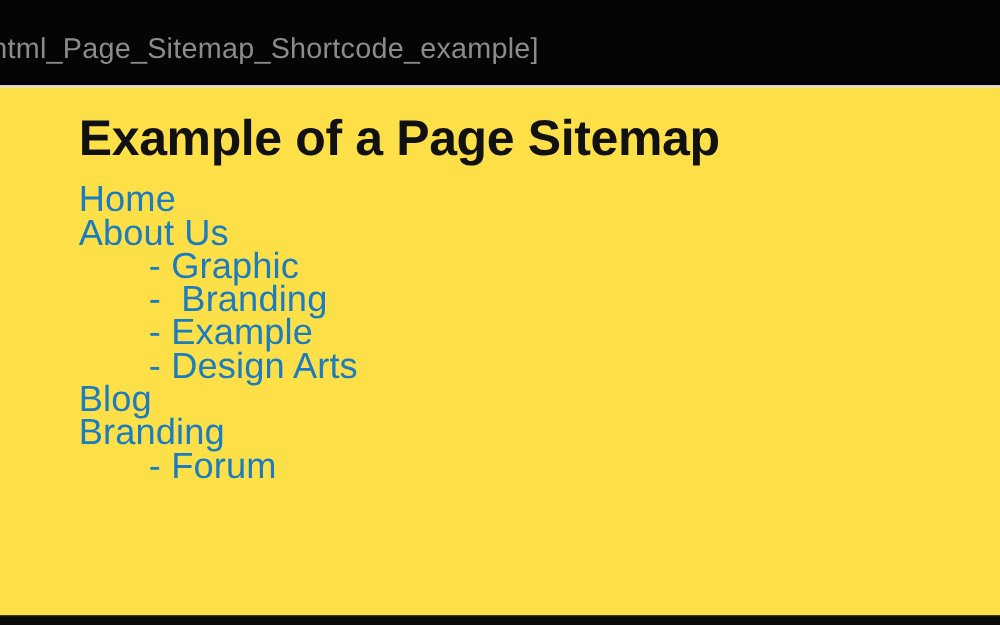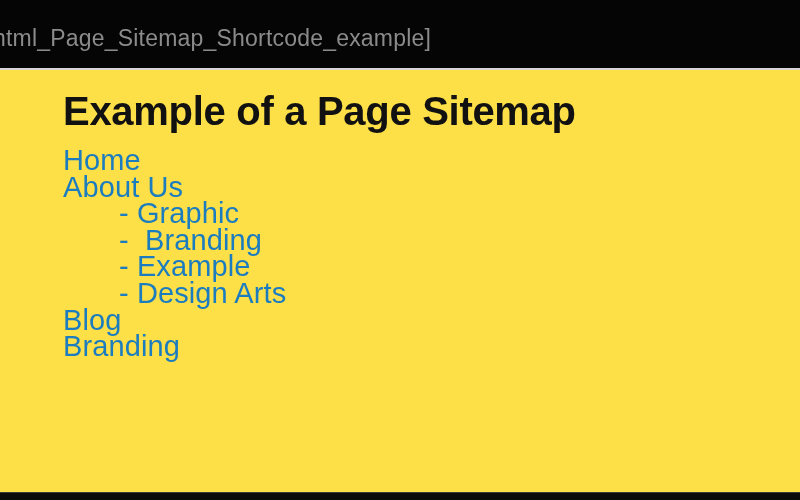--- a/index.html
+++ b/index.html
@@ -143,20 +143,21 @@
 
     <ul class="sitemap">
         <li class="level-1"><a class="lnk" href="#">Home</a></li>
         <li class="level-1"><a class="lnk" href="#">About Us</a></li>
         <li class="level-2"><a class="lnk" href="#">- Graphic</a></li>
         <li class="level-2"><a class="lnk" href="#">-  Branding</a></li>
         <li class="level-2"><a class="lnk" href="#">- Example</a></li>
         <li class="level-2"><a class="lnk" href="#">- Design Arts</a></li>
         <li class="level-1"><a class="lnk" href="#">Blog</a></li>
         <li class="level-1"><a class="lnk" href="#">Branding</a></li>
+        <li class="level-2"><a class="lnk" href="#">- Forum</a></li>
       </ul>
 
   </div>
 
   <div class="bottombar">
     <div class="bottombar-hi"></div>
   </div>
 
 </div>
 

